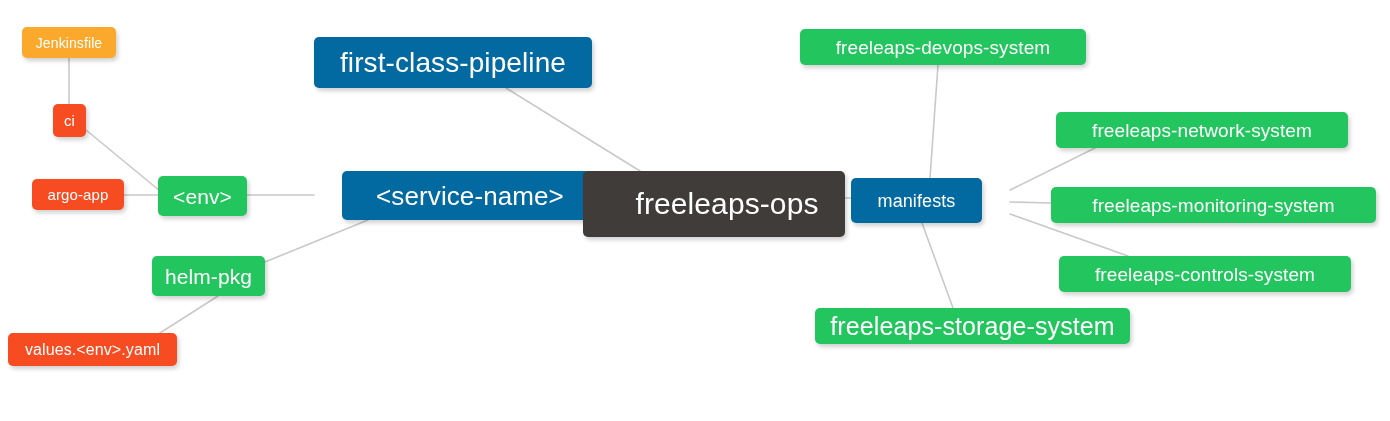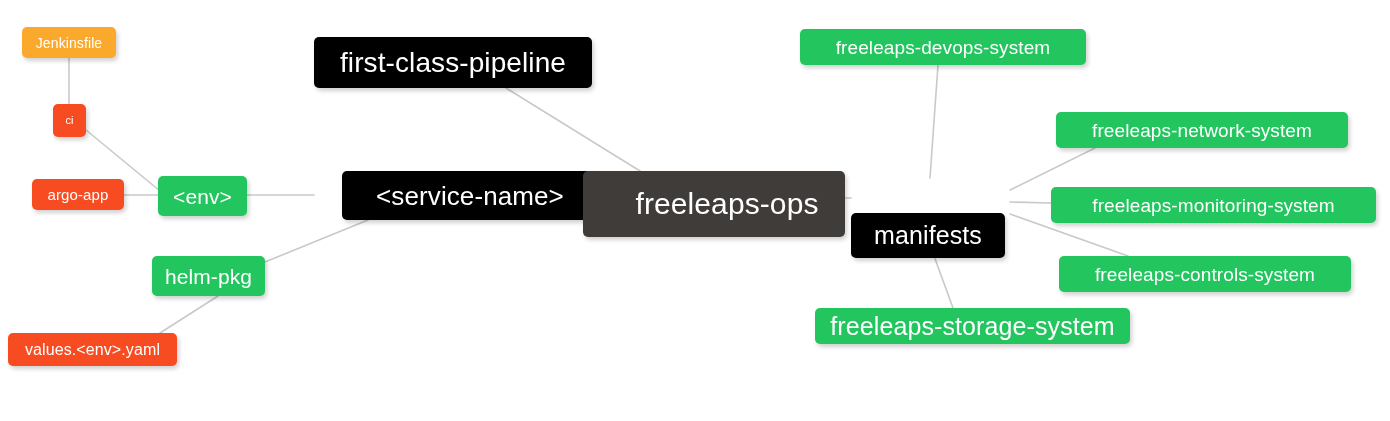--- a/index.html
+++ b/index.html
@@ -48,38 +48,38 @@
     color: #ffffff;
     white-space: nowrap;
     line-height: 1;
     letter-spacing: 0.1px;
     box-shadow: 2px 3px 4px rgba(0,0,0,0.18);
     cursor: pointer;
     user-select: none;
   }
   
   .n-jenkinsfile   { left: 22px;  top: 27px;  width: 94px;  height: 31px; font-size: 14px; }
-  .n-ci            { left: 53px;  top: 104px; width: 33px;  height: 33px; font-size: 11px; }
+  .n-ci            { left: 53px;  top: 104px; width: 33px;  height: 33px; font-size: 15px; }
   .n-argoapp       { left: 32px;  top: 179px; width: 92px;  height: 31px; font-size: 15px; }
   .n-env           { left: 158px; top: 176px; width: 89px;  height: 40px; font-size: 21px; }
   .n-helmpkg       { left: 152px; top: 256px; width: 113px; height: 40px; font-size: 21px; }
   .n-valuesyaml    { left: 8px;   top: 333px; width: 169px; height: 33px; font-size: 16px; }
   .n-pipeline      { left: 314px; top: 37px;  width: 278px; height: 51px; font-size: 28px; }
   .n-servicename   { left: 314px; top: 171px; width: 256px; height: 49px; font-size: 26px; margin-left: 28px; }
   .n-root          { left: 583px; top: 171px; width: 262px; height: 66px; font-size: 30px; }
-  .n-manifests     { left: 851px; top: 178px; width: 154px; height: 45px; font-size: 25px; margin-top: 35px; }
+  .n-manifests     { left: 851px; top: 178px; width: 131px; height: 45px; font-size: 18px; }
   .n-devops        { left: 800px; top: 29px;  width: 286px; height: 36px; font-size: 19px; }
   .n-network       { left: 1056px;top: 112px; width: 292px; height: 36px; font-size: 19px; }
   .n-monitoring    { left: 1051px;top: 187px; width: 325px; height: 36px; font-size: 19px; }
   .n-controls      { left: 1059px;top: 256px; width: 292px; height: 36px; font-size: 19px; }
   .n-storage       { left: 815px; top: 308px; width: 315px; height: 36px; font-size: 25px; }
 
   
   .c-root   { background: #403c3a; padding-left: 26px; }
-  .c-blue   { background: #000000; }
+  .c-blue   { background: #0369a1; }
   .c-green  { background: #22c55e; }
   .c-orange { background: #fba92c; }
   .c-red    { background: #f74c21; }
 
   .edge-line {
     stroke: #c9c9c9;
     stroke-width: 1.6;
     fill: none;
     stroke-linecap: round;
   }

